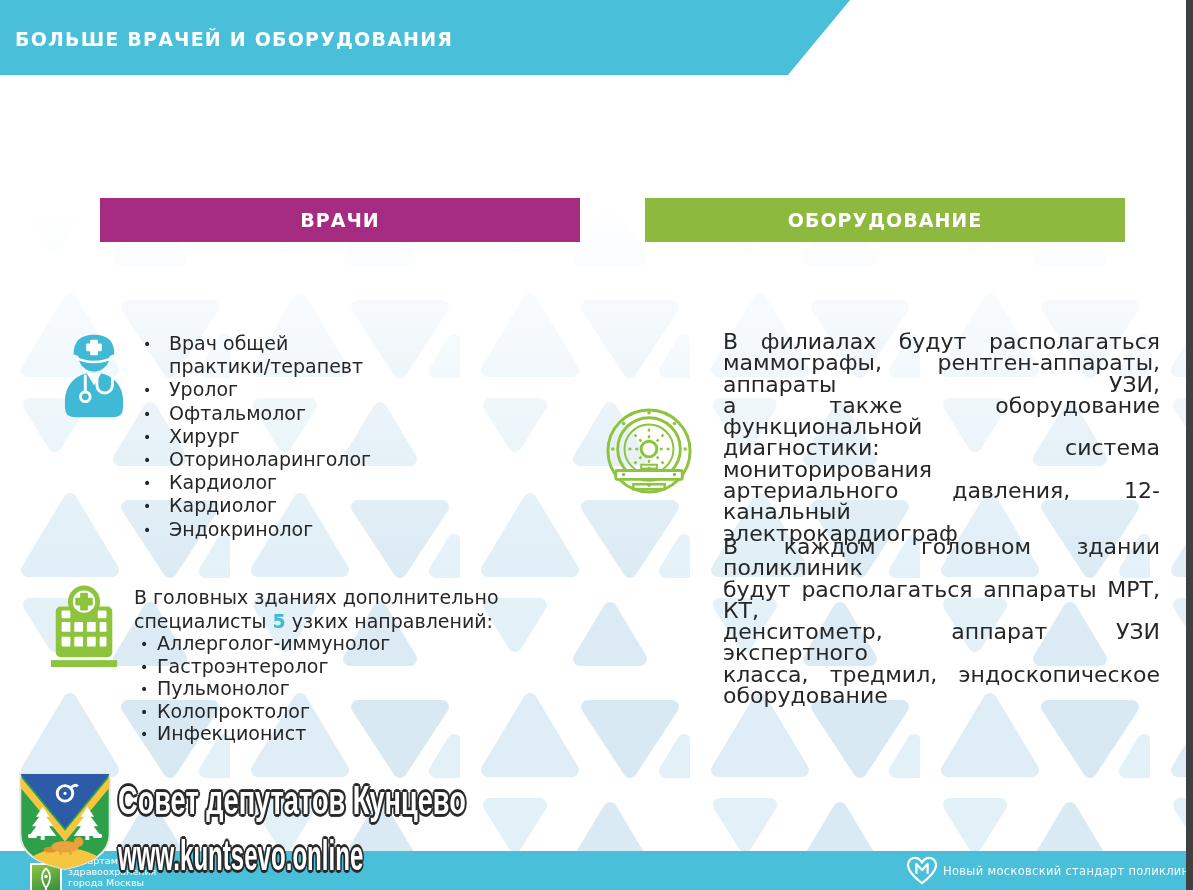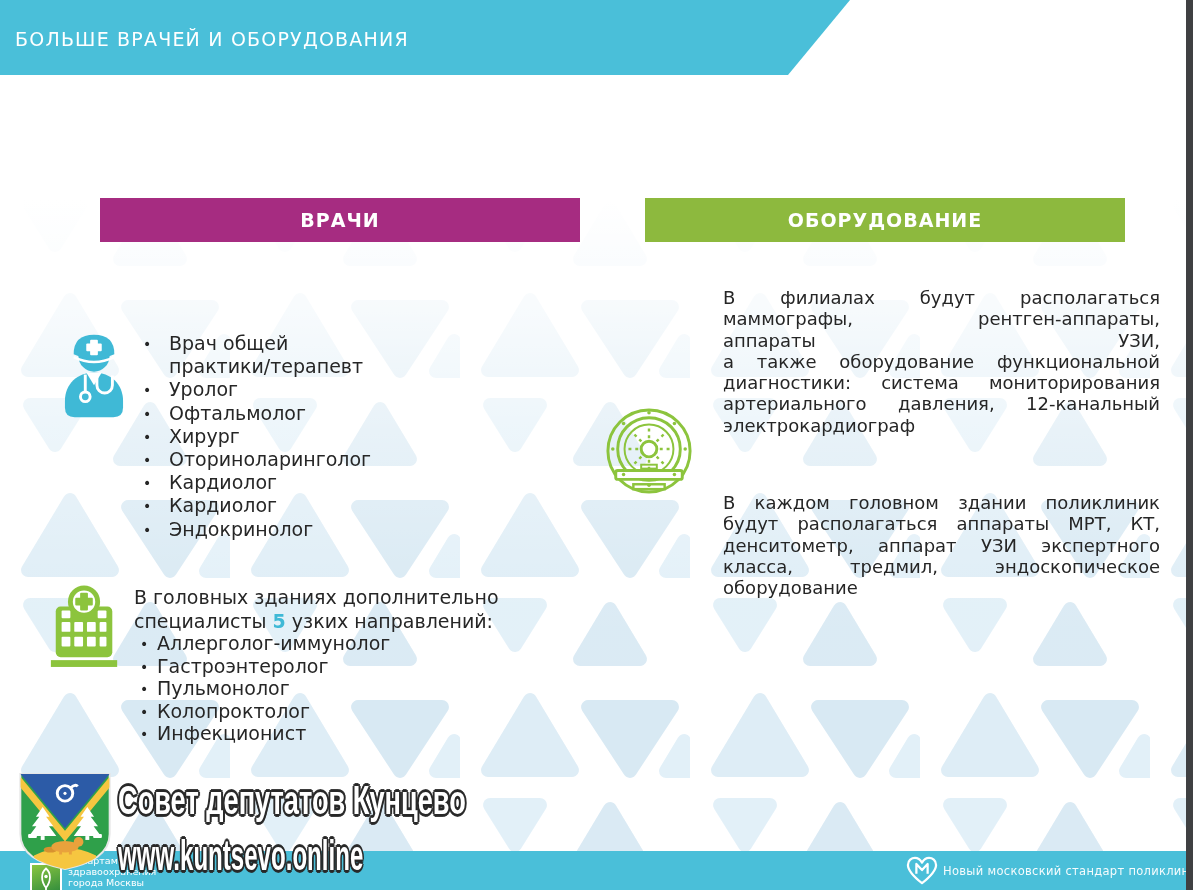--- a/index.html
+++ b/index.html
@@ -10,21 +10,21 @@
   #bg-pattern{position:absolute;left:0;top:75px;width:1186px;height:776px;opacity:.8;}
   #bg-fade{position:absolute;left:0;top:75px;width:1186px;height:776px;
     background:linear-gradient(180deg,#fff 0%,#fff 16%,rgba(255,255,255,.78) 30%,
       rgba(255,255,255,.38) 46%,rgba(255,255,255,.06) 66%,rgba(255,255,255,0) 82%);}
 
   
   .header-bar{position:absolute;left:0;top:0;width:850px;height:75px;background:#4ABFD9;
     -webkit-clip-path:polygon(0 0,850px 0,788px 75px,0 75px);
     clip-path:polygon(0 0,850px 0,788px 75px,0 75px);
     display:flex;align-items:center;}
-  .header-title{padding-left:15px;padding-top:3px;color:#fff;font-weight:normal;
+  .header-title{padding-left:15px;padding-top:3px;color:#fff;font-weight:bold;
     font-size:19px;letter-spacing:1.2px;}
 
   .edge-strip{position:absolute;right:0;top:0;width:7px;height:890px;background:#3F4042;z-index:40;}
 
   
   .section-bar{position:absolute;top:198px;height:44px;display:flex;align-items:center;
     justify-content:center;color:#fff;font-weight:bold;font-size:19px;letter-spacing:1px;z-index:5;}
   #bar-doctors{left:100px;width:480px;background:#A62C81;}
   #bar-equipment{left:645px;width:480px;background:#8DB93E;}
 
@@ -40,21 +40,21 @@
   #list-specialists li::before{content:"•";position:absolute;left:2px;font-size:14px;top:1px;}
   #hospital-icon{left:46px;top:583px;width:78px;height:86px;}
   #extra-head{left:134px;top:586px;font-size:19px;line-height:23.5px;width:460px;}
   #list-extra{left:140px;top:632px;width:330px;font-size:19px;line-height:22.6px;
     list-style:none;margin:0;padding:0;}
   #list-extra li{padding-left:17px;position:relative;}
   #list-extra li::before{content:"•";position:absolute;left:0;font-size:14px;top:1px;}
 
   
   #mrt-icon{left:604px;top:406px;width:90px;height:90px;}
-  .jpara{left:723px;width:437px;font-size:18px;line-height:21.3px;position:absolute;z-index:5;}
+  .jpara{left:723px;width:437px;font-size:22px;line-height:21.3px;position:absolute;z-index:5;margin-top:44px;}
   #para1{top:287px;}
   #para2{top:492px;}
   .jline{text-align:justify;text-align-last:justify;}
   .jlast{text-align:left;text-align-last:left;}
 
   
   #bottom-bar{position:absolute;left:0;top:851px;width:1186px;height:39px;background:#4ABFD9;z-index:10;}
   #dept-logo{position:absolute;left:30px;top:863px;width:32px;height:32px;border:2px solid #fff;
     background:linear-gradient(160deg,#8BC53F,#2E8B3D);z-index:12;box-sizing:border-box;}
   #dept-text{position:absolute;left:68px;top:856px;font-size:9.5px;line-height:10.8px;

